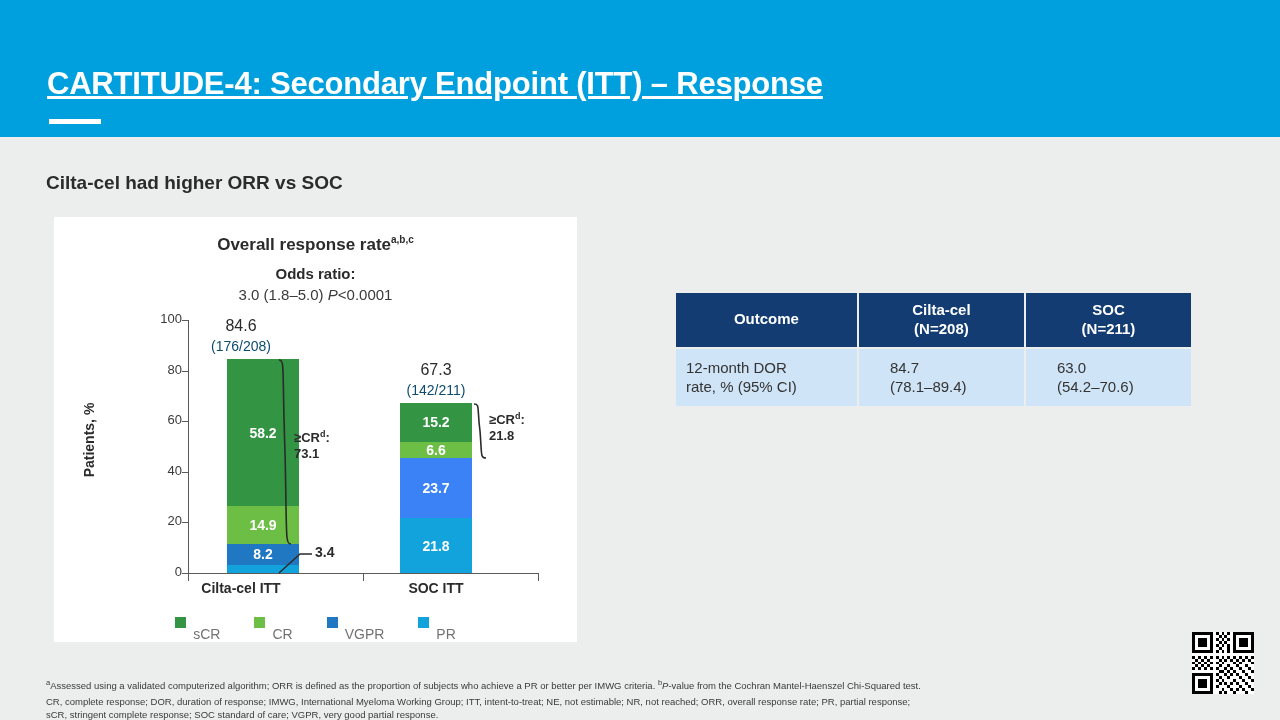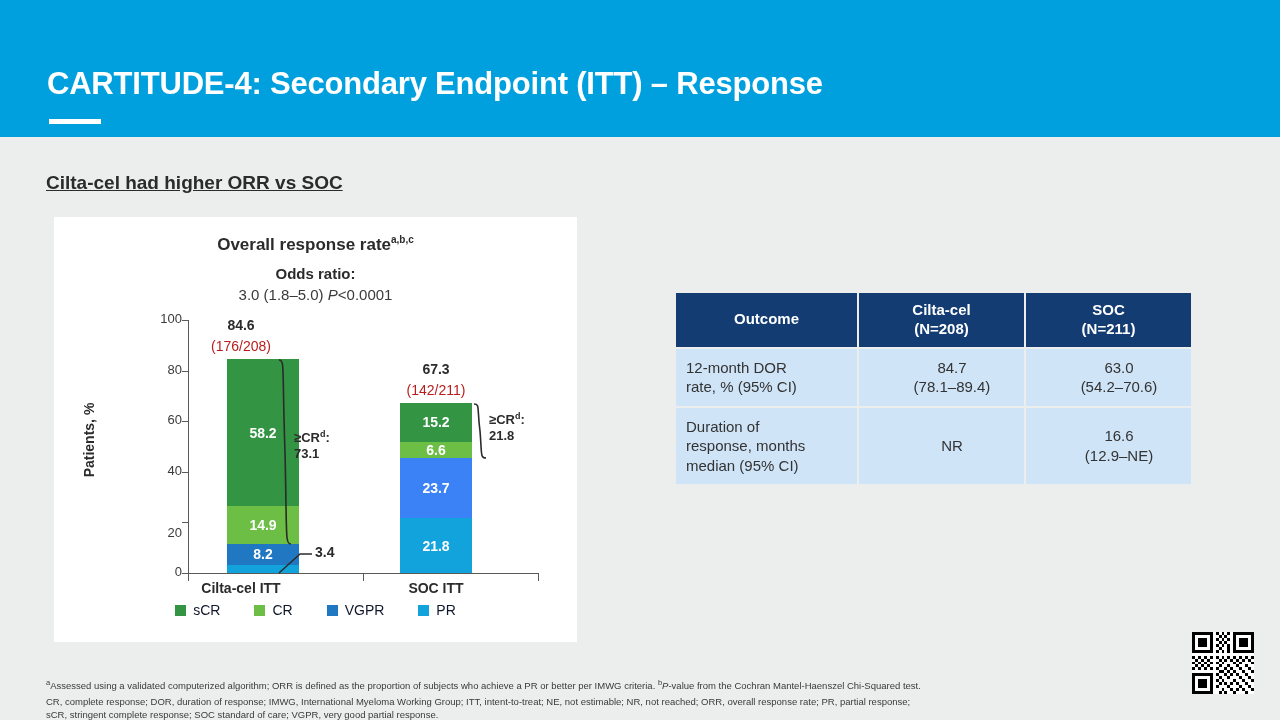--- a/index.html
+++ b/index.html
@@ -11,28 +11,29 @@
   }
   
   #header-banner{
     position:absolute;left:0;top:0;width:1280px;height:137px;
     background:#00a0df;
   }
   #slide-title{
     position:absolute;left:47px;top:66px;
     font-size:31px;font-weight:bold;color:#ffffff;letter-spacing:-0.2px;
     white-space:nowrap;
+    text-decoration:underline;
   }
   #title-rule{
     position:absolute;left:49px;top:119px;width:52px;height:5px;background:#ffffff;
   }
   
   #slide-subtitle{
     position:absolute;left:46px;top:172px;
-    font-size:19px;font-weight:bold;color:#2b2b2b;text-decoration:underline;
+    font-size:19px;font-weight:bold;color:#2b2b2b;
   }
   
   #chart-card{
     position:absolute;left:54px;top:217px;width:523px;height:425px;
     background:#ffffff;
   }
   #chart-title{
     position:absolute;left:0;top:17px;width:523px;text-align:center;
     font-size:17px;font-weight:bold;color:#2b2b2b;
   }
@@ -67,25 +68,25 @@
   }
   .group-sep{position:absolute;width:1px;height:8px;background:#5a5a5a;top:356px;}
 
   .bar{position:absolute;width:72px;}
   .seg{
     width:72px;display:flex;align-items:center;justify-content:center;
     color:#ffffff;font-size:14px;font-weight:bold;
   }
   .bar-total{
     position:absolute;width:160px;text-align:center;
-    font-size:14px;font-weight:bold;color:#2b2b2b;
+    font-size:16px;font-weight:normal;color:#2b2b2b;
   }
   .bar-frac{
     position:absolute;width:160px;text-align:center;
-    font-size:14px;color:#b91c1c;
+    font-size:14px;color:#0c4a6e;
   }
   .cat-label{
     position:absolute;width:170px;text-align:center;top:363px;
     font-size:14px;font-weight:bold;color:#2b2b2b;
   }
   .cr-label{
     position:absolute;font-size:13px;font-weight:bold;color:#2b2b2b;
     line-height:1.2;white-space:nowrap;
   }
   .cr-label sup{font-size:9px;}
@@ -94,39 +95,39 @@
   }
   .brace{position:absolute;}
 
   
   #legend{
     position:absolute;left:0;top:385px;width:523px;
     display:flex;justify-content:center;align-items:center;gap:34px;
   }
   .legend-item{display:flex;align-items:center;gap:7px;}
   .legend-swatch{width:11px;height:11px;display:block;}
-  .legend-text{font-size:14px;color:#0f172a;}
+  .legend-text{font-size:14px;color:#737373;margin-top:24px;}
 
   
   #data-table{
     position:absolute;left:674px;top:291px;width:519px;
     border-collapse:separate;border-spacing:2px;
   }
   #data-table th{
     background:#123c72;color:#ffffff;font-size:15px;font-weight:bold;
     padding:8px 10px;line-height:1.25;
   }
   #data-table th.outcome-head{text-align:center;width:182px;}
   #data-table th.grp-head{text-align:center;width:163px;}
   #data-table td{
     background:#cfe4f7;color:#333333;font-size:15px;line-height:1.3;
     padding:9px 10px;vertical-align:middle;
   }
   #data-table td.outcome-cell{text-align:left;}
-  #data-table td.val-cell{text-align:center;padding-left:31px;}
+  #data-table td.val-cell{text-align:left;padding-left:31px;}
 
   
   #footnotes{
     position:absolute;left:46px;top:650px;width:1090px;
     font-size:9.5px;line-height:1.42;color:#3a3a3a;margin-top:28px;
   }
   #footnotes sup{font-size:7.5px;}
   #footnotes i{font-style:italic;}
   .fn-abbrev{margin-top:2px;}
 
@@ -176,21 +177,21 @@
       <div class="tick-label" style="top:-9px;">60</div>
     </div>
     <div class="tick" style="top:204.2px;"></div>
 
     <div class="tick-wrap" style="top:254.8px;">
       <div class="tick-label" style="top:-9px;">40</div>
     </div>
     <div class="tick" style="top:254.8px;"></div>
 
     <div class="tick-wrap" style="top:305.4px;">
-      <div class="tick-label" style="top:-9px;margin-top:12px;">20</div>
+      <div class="tick-label" style="top:-9px;">20</div>
     </div>
     <div class="tick" style="top:305.4px;"></div>
 
     <div class="tick-wrap" style="top:356px;">
       <div class="tick-label" style="top:-9px;">0</div>
     </div>
     <div class="tick" style="top:356px;"></div>
 
     <div class="group-sep" style="left:134px;"></div>
     <div class="group-sep" style="left:309px;"></div>
@@ -296,32 +297,20 @@
         <span>12-month DOR</span><br>
         <span>rate, % (95% CI)</span>
       </td>
       <td class="val-cell">
         <span>84.7</span><br>
         <span>(78.1–89.4)</span>
       </td>
       <td class="val-cell">
         <span>63.0</span><br>
         <span>(54.2–70.6)</span>
-      </td>
-    </tr>
-    <tr>
-      <td class="outcome-cell">
-        <span>Duration of</span><br>
-        <span>response, months</span><br>
-        <span>median (95% CI)</span>
-      </td>
-      <td class="val-cell">NR</td>
-      <td class="val-cell">
-        <span>16.6</span><br>
-        <span>(12.9–NE)</span>
       </td>
     </tr>
   </tbody>
 </table>
 
 <div id="footnotes">
   <div>
     <sup>a</sup><span>Assessed using a validated computerized algorithm; ORR is defined as the proportion of subjects who achieve a PR or better per IMWG criteria. </span><sup>b</sup><i>P</i><span>-value from the Cochran Mantel-Haenszel Chi-Squared test.</span>
   </div>
   <div class="fn-abbrev">CR, complete response; DOR, duration of response; IMWG, International Myeloma Working Group; ITT, intent-to-treat; NE, not estimable; NR, not reached; ORR, overall response rate; PR, partial response;</div>

